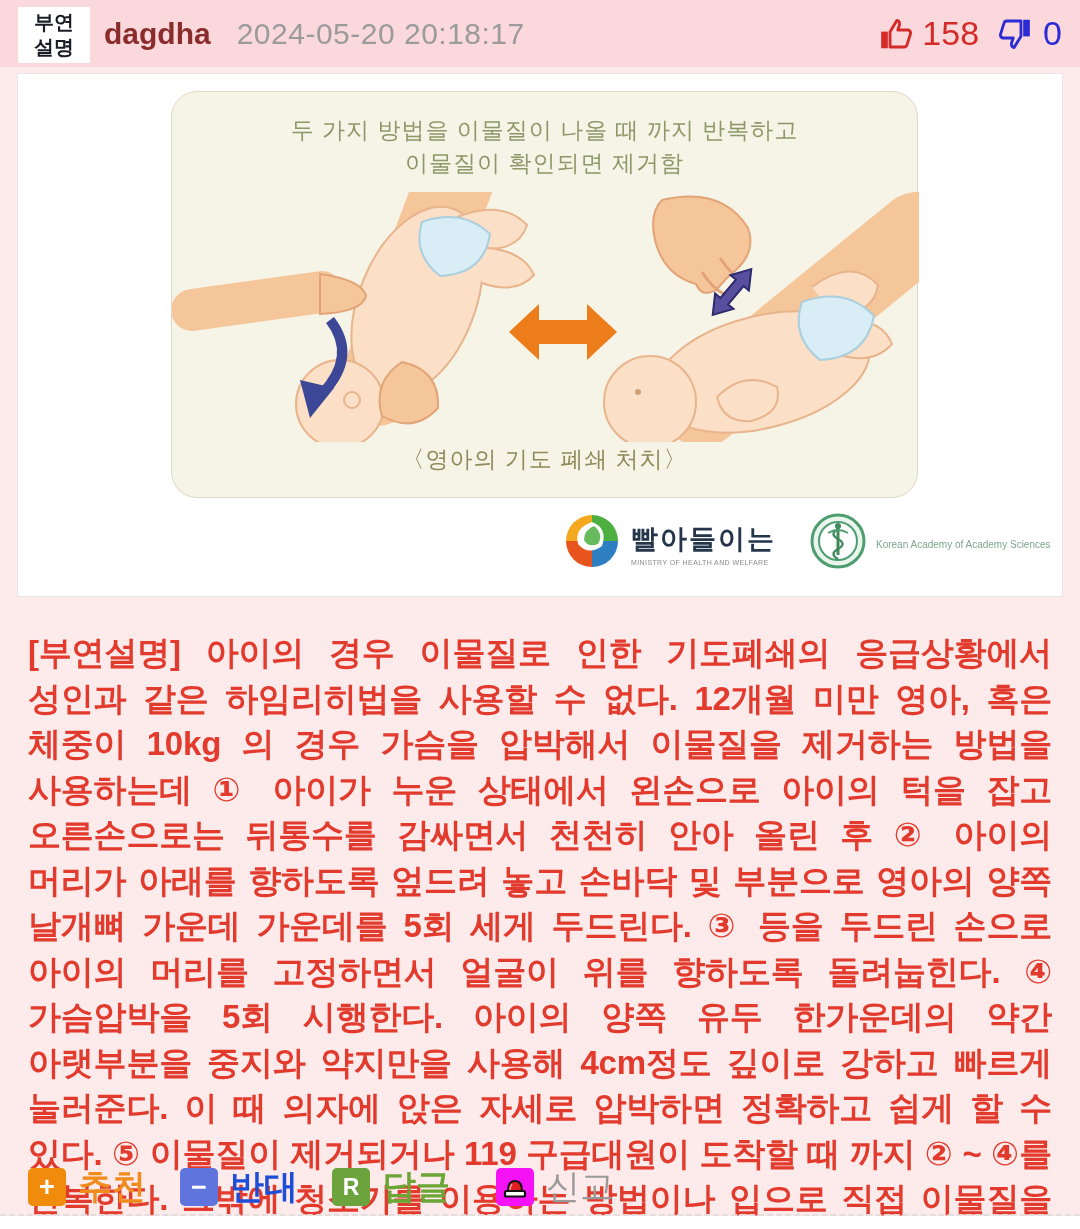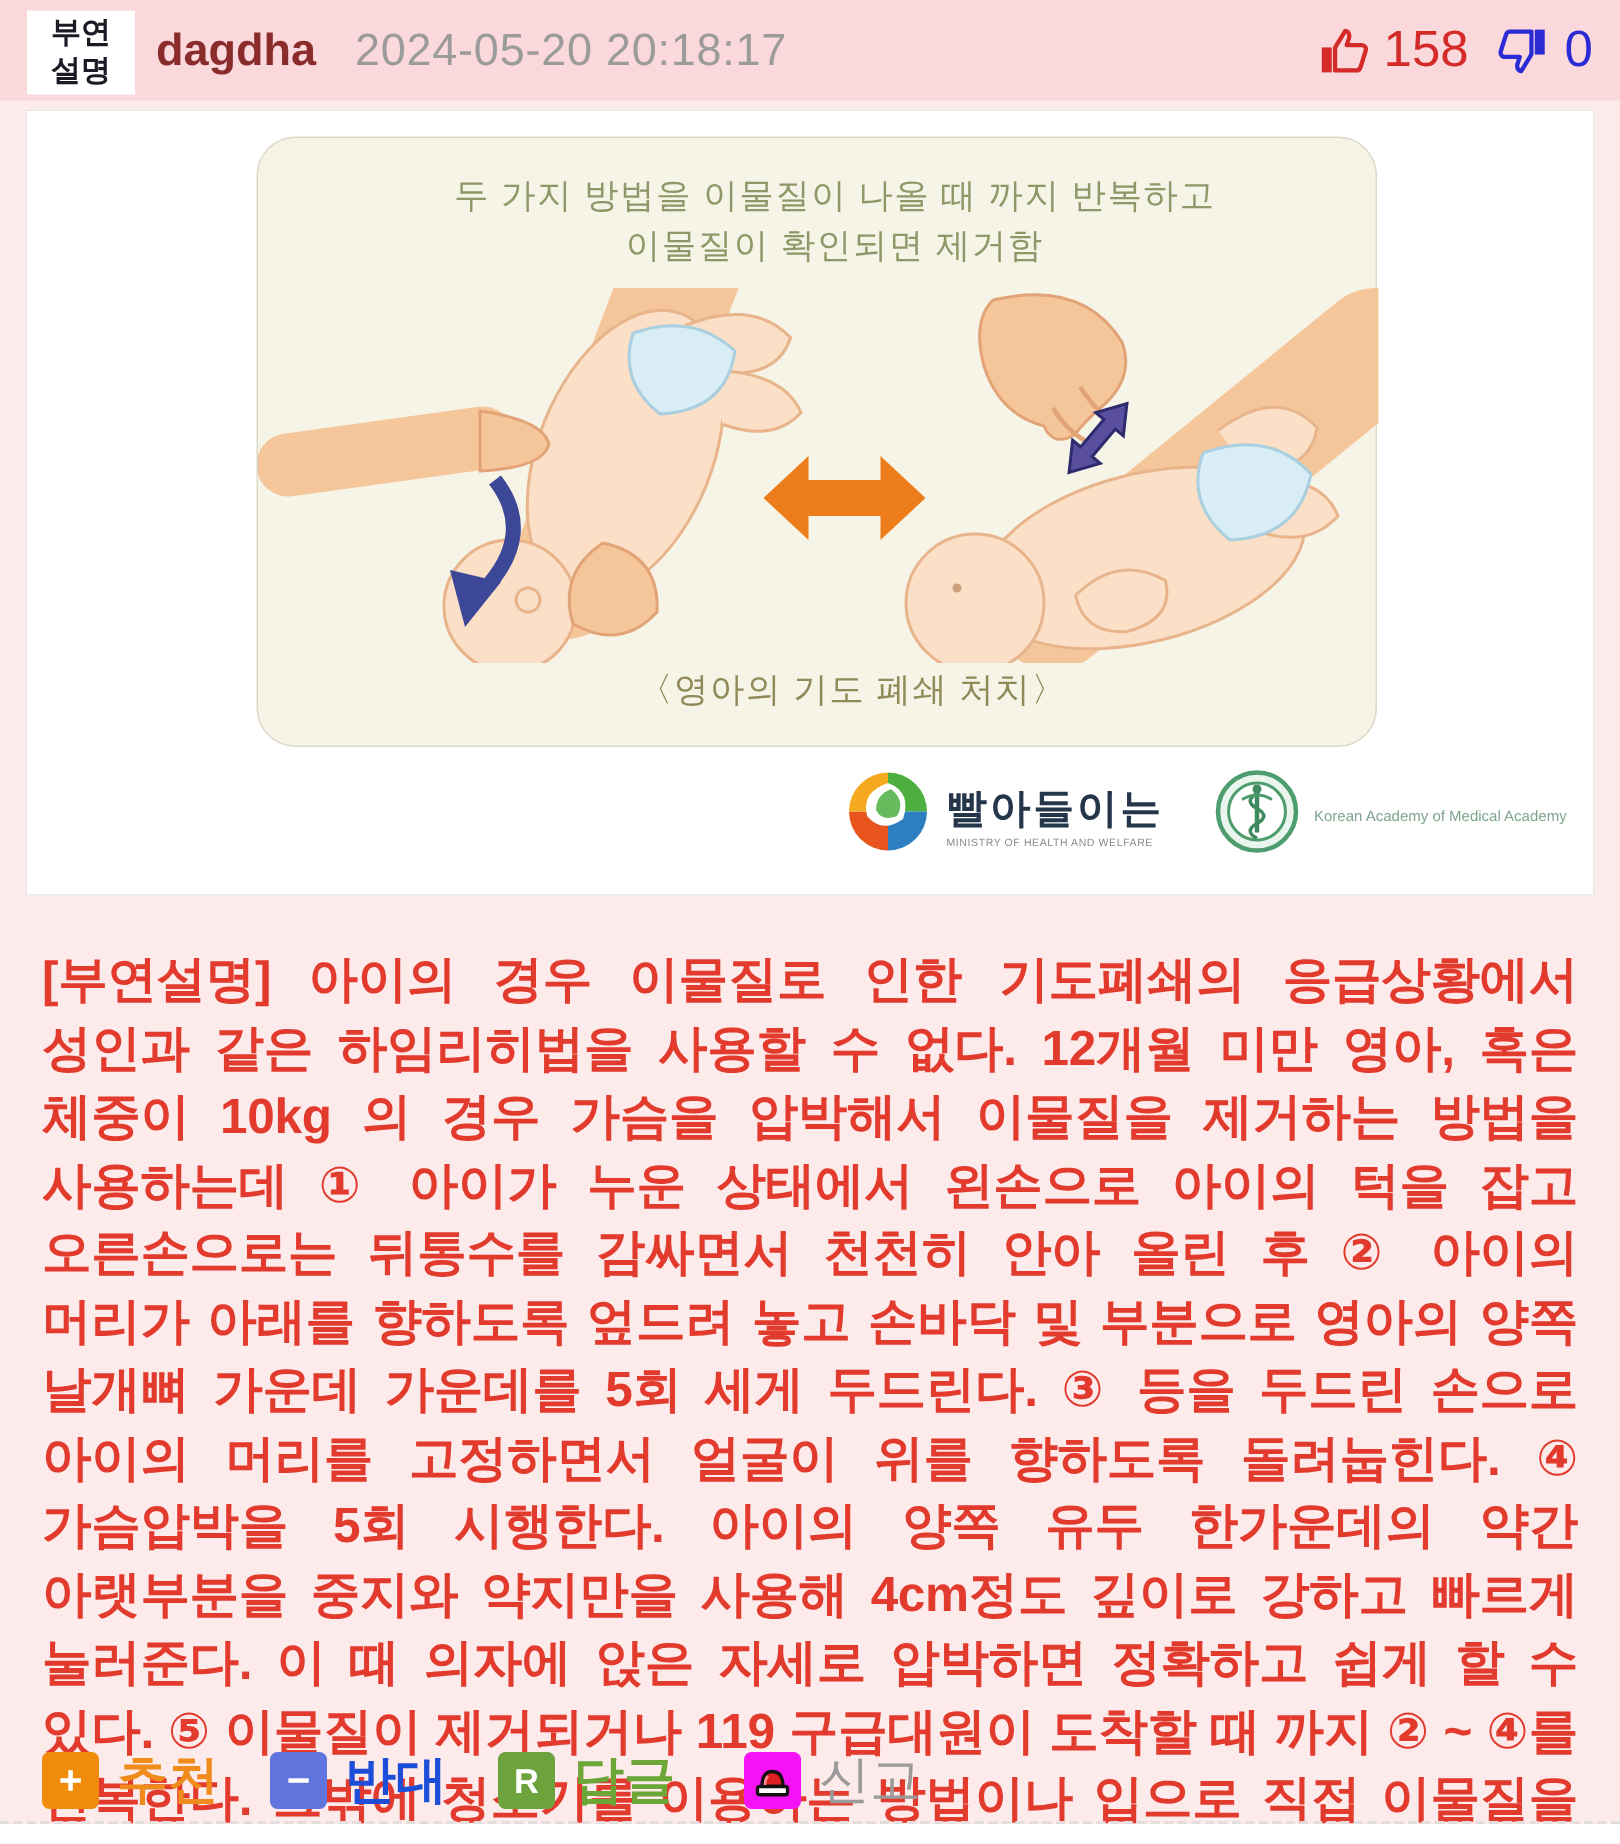--- a/index.html
+++ b/index.html
@@ -18,21 +18,21 @@
   .hdr-spacer { flex:1; }
   .vote { display:flex; align-items:center; gap:6px; }
   .vote .cnt-like { color:#d42a28; font-size:34px; }
   .vote .cnt-dis  { color:#2b2bd5; font-size:34px; margin-left:4px; }
   .vote svg { display:block; }
 
   
   .card { position:absolute; top:73px; left:17px; width:1046px; height:524px;
           background:#ffffff; border:1px solid #e9e6e6; }
   .fig { position:absolute; top:17px; left:153px; width:747px; height:407px;
-         background:#f6f3e7; border:1px solid #ddd8c6; border-radius:26px;padding-left:24px; }
+         background:#f6f3e7; border:1px solid #ddd8c6; border-radius:26px; }
   .fig-cap-top { text-align:center; padding-top:22px; color:#8d9868; font-size:23px;
                  line-height:33px; letter-spacing:1px; }
   .fig-scene { position:absolute; top:100px; left:0; width:747px; height:250px; }
   .fig-cap-bot { position:absolute; bottom:22px; width:100%; text-align:center;
                  color:#8f8a58; font-size:23px; letter-spacing:1px; }
 
   
   .logos { position:absolute; top:438px; left:545px; display:flex; align-items:center; gap:34px; }
   .logo { display:flex; align-items:center; gap:10px; }
   .logo-txt { display:flex; flex-direction:column; }
@@ -186,21 +186,21 @@
           <svg width="56" height="56" viewBox="0 0 56 56">
             <circle cx="28" cy="28" r="26" fill="#eaf5ee" stroke="#4e9d6f" stroke-width="3"></circle>
             <circle cx="28" cy="28" r="19" fill="#ffffff" stroke="#4e9d6f" stroke-width="2"></circle>
             <line x1="28" y1="14" x2="28" y2="42" stroke="#3f8a5e" stroke-width="3"></line>
             <path d="M28,16 q-9,5 0,10 q9,5 0,10 q-9,5 0,10" fill="none" stroke="#3f8a5e" stroke-width="2.4"></path>
             <circle cx="28" cy="13" r="3" fill="#3f8a5e"></circle>
             <path d="M18,20 q10,-6 20,0" fill="none" stroke="#4e9d6f" stroke-width="2"></path>
           </svg>
         </span>
         <span class="logo-txt">
-          <span class="kams-en">Korean Academy of Medical Academy</span>
+          <span class="kams-en">Korean Academy of Academy Sciences</span>
         </span>
       </div>
     </div>
   </div>
 
   <div class="bodytxt">[부연설명] 아이의 경우 이물질로 인한 기도폐쇄의 응급상황에서 성인과 같은 하임리히법을 사용할 수 없다. 12개월 미만 영아, 혹은 체중이 10kg 의 경우 가슴을 압박해서 이물질을 제거하는 방법을 사용하는데 ① 아이가 누운 상태에서 왼손으로 아이의 턱을 잡고 오른손으로는 뒤통수를 감싸면서 천천히 안아 올린 후 ② 아이의 머리가 아래를 향하도록 엎드려 놓고 손바닥 및 부분으로 영아의 양쪽 날개뼈 가운데 가운데를 5회 세게 두드린다. ③ 등을 두드린 손으로 아이의 머리를 고정하면서 얼굴이 위를 향하도록 돌려눕힌다. ④ 가슴압박을 5회 시행한다. 아이의 양쪽 유두 한가운데의 약간 아랫부분을 중지와 약지만을 사용해 4cm정도 깊이로 강하고 빠르게 눌러준다. 이 때 의자에 앉은 자세로 압박하면 정확하고 쉽게 할 수 있다. ⑤ 이물질이 제거되거나 119 구급대원이 도착할 때 까지 ② ~ ④를 반복한다. 그밖에 청소기를 이용하는 방법이나 입으로 직접 이물질을 빨아들이는 방법도 있다.</div>
 
   <div class="actions">
     <div class="act">
       <span class="chip chip-rec">+</span>

